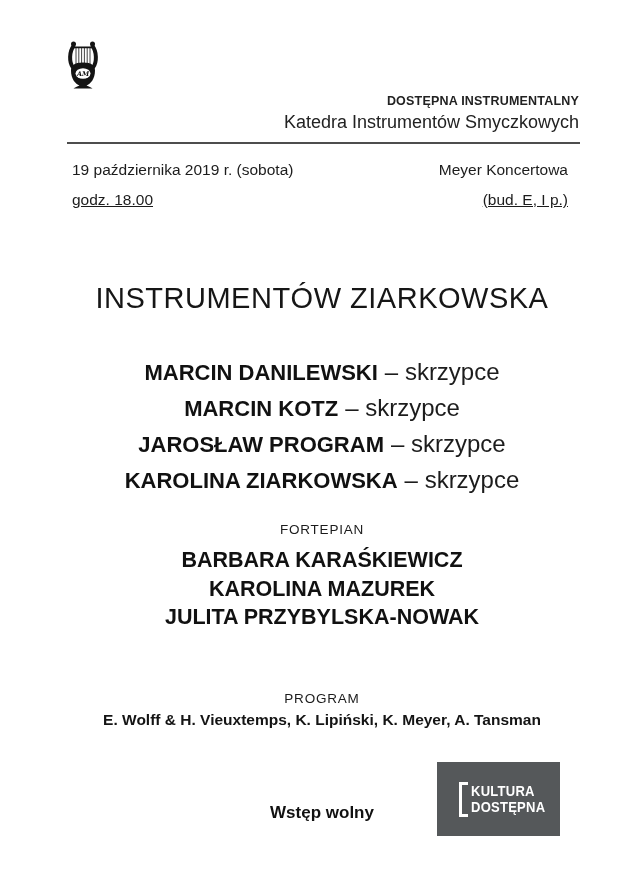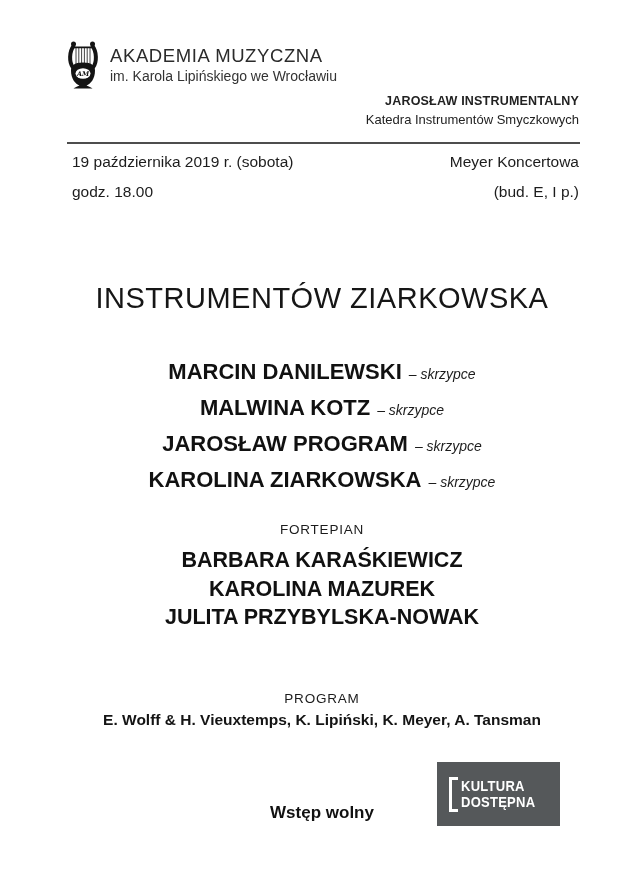--- a/index.html
+++ b/index.html
@@ -41,46 +41,47 @@
   }
 
   
   .dept {
     position: absolute;
     right: 41px;
     top: 94px;
     text-align: right;
   }
   .dept-line1 { font-size: 12.5px; font-weight: 700; letter-spacing: 0.2px; color: #222; }
-  .dept-line2 { font-size: 13px; margin-top: 4px; color: #222; }
+  .dept-line2 { font-size: 18px; margin-top: 4px; color: #222; }
 
   
   .rule {
     position: absolute;
     left: 67px;
     top: 142px;
     width: 513px;
     height: 0;
     border: none;
     border-top: 2.5px solid #4d4d4d;
     margin: 0;
   }
 
   
   .row {
     position: absolute;
     left: 72px;
-    right: 41px;
+    right: 52px;
     display: flex;
     justify-content: space-between;
     font-size: 15.5px;
     color: #1c1c1c;
+    margin-top: 8px;
   }
   .row1 { top: 153px; }
-  .row2 { top: 183px; }
+  .row2 { top: 183px; text-decoration: underline; }
 
   
   .centered {
     position: absolute;
     left: 0;
     right: 0;
     text-align: center;
     transform: translateX(12px);
   }
 
@@ -90,47 +91,48 @@
     font-weight: 400;
     letter-spacing: 0.5px;
     line-height: 37px;
     color: #161616;
     margin: 0;
   }
 
   .performers { top: 355px; }
   .performer { line-height: 33px; white-space: nowrap; }
   .p-name { font-size: 22px; font-weight: 700; color: #111; }
-  .p-instr { font-size: 14px; color: #1c1c1c; margin-left: 7px; font-style: italic; }
+  .p-instr { font-size: 24px; color: #1c1c1c; margin-left: 7px; }
 
   .piano-block { top: 522px; }
   .section-heading {
     font-size: 13.5px;
     font-weight: 400;
     letter-spacing: 0.8px;
     color: #1c1c1c;
   }
   .piano-names { margin-top: 9px; }
   .piano-name { font-size: 21.5px; font-weight: 700; line-height: 28.5px; color: #111; }
 
   .program-block { top: 691px; }
   .composers { margin-top: 5px; font-size: 15.5px; font-weight: 700; color: #141414; }
 
   
   .badge {
     position: absolute;
     left: 437px;
     top: 762px;
     width: 123px;
-    height: 64px;
+    height: 74px;
     background: #55585a;
     display: flex;
     align-items: center;
     padding-left: 12px;
     box-sizing: border-box;
+    justify-content: flex-end;
   }
   .bracket {
     width: 9px;
     height: 35px;
     box-sizing: border-box;
     border-left: 3px solid #ffffff;
     border-top: 3px solid #ffffff;
     border-bottom: 3px solid #ffffff;
     margin-right: 3px;
     flex: 0 0 auto;
@@ -174,28 +176,24 @@
           <line x1="29.2" y1="15" x2="29.2" y2="50"></line>
           <line x1="34.8" y1="15" x2="34.8" y2="50"></line>
           <line x1="40.4" y1="15" x2="40.4" y2="50"></line>
           <line x1="46" y1="15" x2="46" y2="50"></line>
         </g>
         <path d="M32,44 C14,44 8,50 8,60 C8,77 17,87 25,90 C20,92.5 16,93.5 13,96 L51,96 C48,93.5 44,92.5 39,90 C47,87 56,77 56,60 C56,50 50,44 32,44 Z" fill="#141414"></path>
         <ellipse cx="32" cy="66" rx="15" ry="10.5" fill="#ffffff"></ellipse>
         <text x="32" y="71" text-anchor="middle" font-family="DejaVu Serif, serif" font-style="italic" font-weight="bold" font-size="13" fill="#141414">AM</text>
       </svg>
     </div>
-    <div class="brand-text">
-      <div class="brand-name">AKADEMIA MUZYCZNA</div>
-      <div class="brand-sub">im. Karola Lipińskiego we Wrocławiu</div>
-    </div>
   </header>
 
   <div class="dept">
-    <div class="dept-line1">JAROSŁAW INSTRUMENTALNY</div>
+    <div class="dept-line1">DOSTĘPNA INSTRUMENTALNY</div>
     <div class="dept-line2">Katedra Instrumentów Smyczkowych</div>
   </div>
 
   <hr class="rule">
 
   <div class="row row1">
     <span>19 października 2019 r. (sobota)</span>
     <span>Meyer Koncertowa</span>
   </div>
   <div class="row row2">
@@ -206,21 +204,21 @@
   <h1 class="centered title">
     <br>
     <span>INSTRUMENTÓW ZIARKOWSKA</span>
   </h1>
 
   <div class="centered performers">
     <div class="performer">
       <span class="p-name">MARCIN DANILEWSKI</span><span class="p-instr">– skrzypce</span>
     </div>
     <div class="performer">
-      <span class="p-name">MALWINA KOTZ</span><span class="p-instr">– skrzypce</span>
+      <span class="p-name">MARCIN KOTZ</span><span class="p-instr">– skrzypce</span>
     </div>
     <div class="performer">
       <span class="p-name">JAROSŁAW PROGRAM</span><span class="p-instr">– skrzypce</span>
     </div>
     <div class="performer">
       <span class="p-name">KAROLINA ZIARKOWSKA</span><span class="p-instr">– skrzypce</span>
     </div>
   </div>
 
   <div class="centered piano-block">

